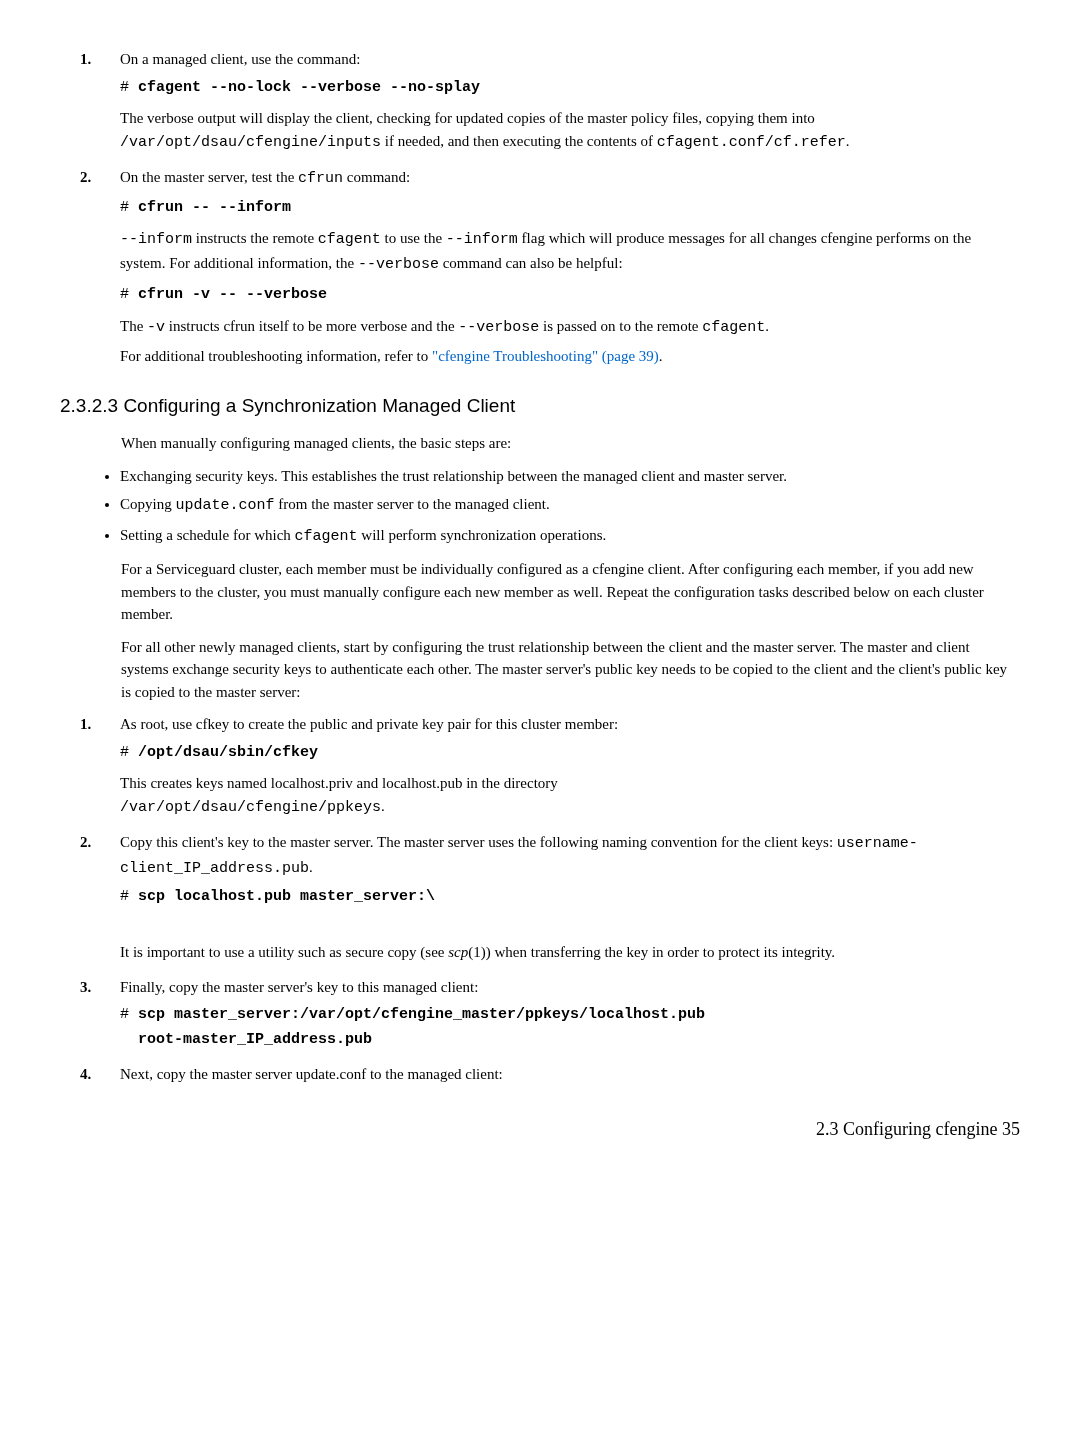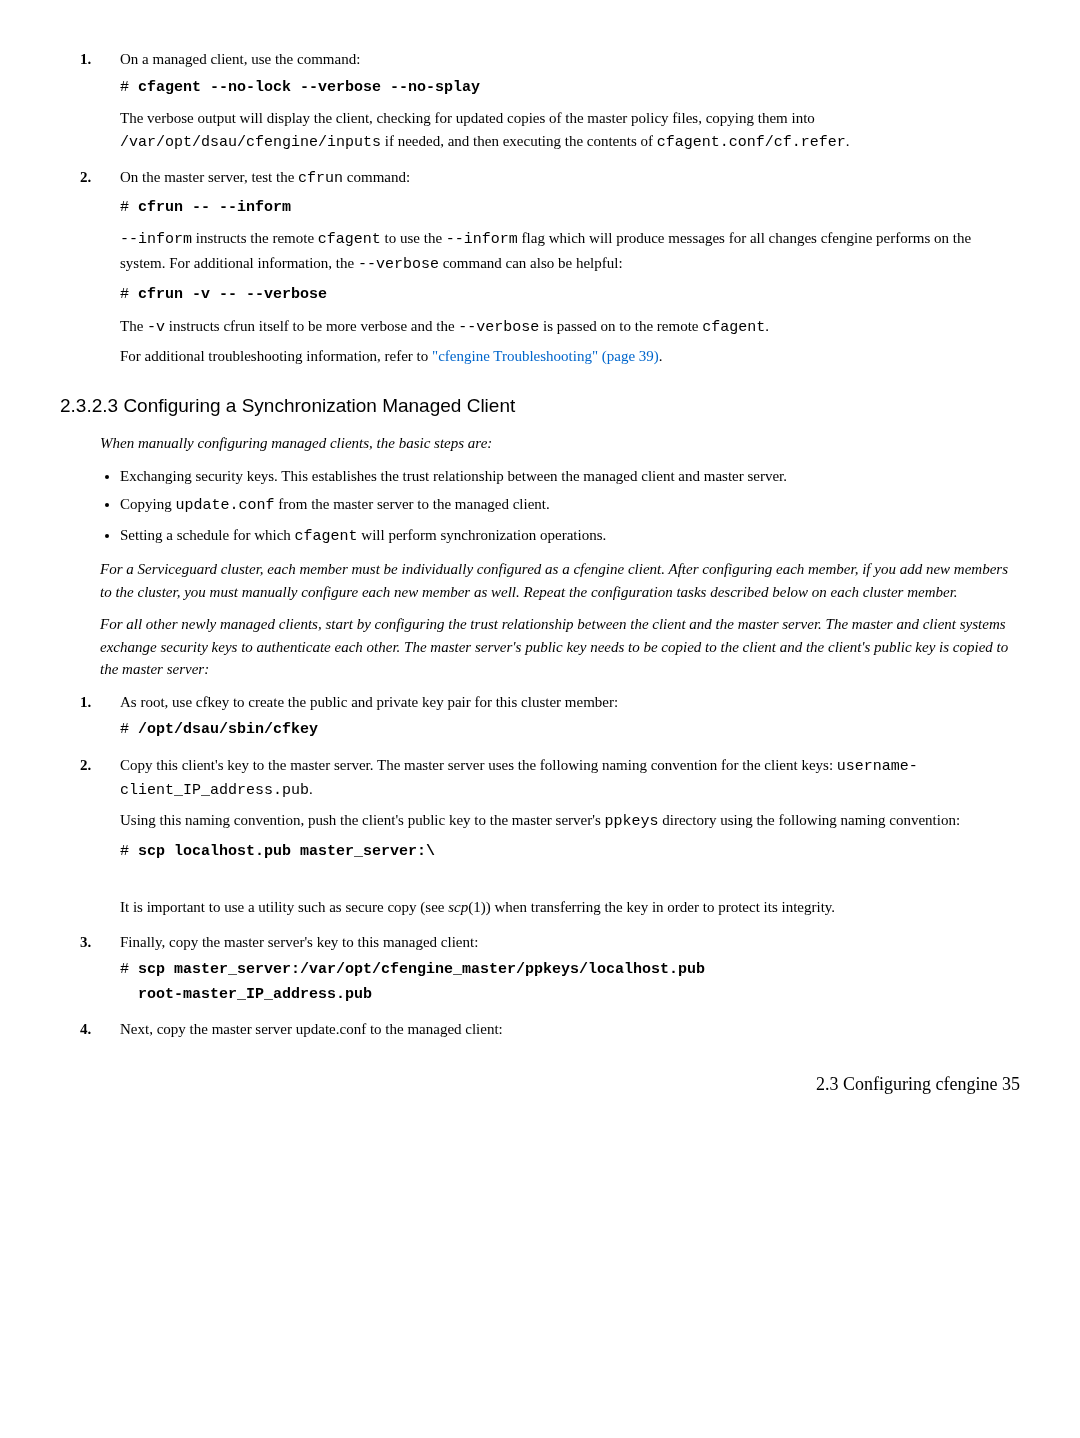--- a/index.html
+++ b/index.html
@@ -55,22 +55,21 @@
   }
   ul.bullets {
     list-style: disc;
     padding-left: 60px;
     margin: 8px 0;
   }
   ul.bullets > li {
     margin-bottom: 6px;
   }
   .body-indent {
-    margin-left: 40px;
-    font-style: italic;
+    margin-left: 61px;
   }
   .footer {
     text-align: right;
     font-size: 18px;
     margin-top: 30px;
   }
   .codeblock {
     margin: 4px 0 8px 0;
   }
 </style>
@@ -133,29 +132,30 @@
   <div class="para">For all other newly managed clients, start by configuring the trust relationship between the client and the master server. The master and client systems exchange security keys to authenticate each other. The master server's public key needs to be copied to the client and the client's public key is copied to the master server:</div>
 </div>
 
 <ol class="numlist">
   <li>
     <span class="num">1.</span>
     <div>As root, use cfkey to create the public and private key pair for this cluster member:</div>
     <div class="indent-block codeblock">
       <span class="mono"># </span><span class="mono bold">/opt/dsau/sbin/cfkey</span>
     </div>
+    <div class="indent-block">
+      <span>This creates keys named localhost.priv and localhost.pub in the directory </span><br>
+      <span class="mono">/var/opt/dsau/cfengine/ppkeys</span><span>.</span>
+    </div>
   </li>
 
   <li>
     <span class="num">2.</span>
     <div>
       <span>Copy this client's key to the master server. The master server uses the following naming convention for the client keys: </span><span class="mono">username-client_IP_address.pub</span><span>.</span>
-    </div>
-    <div class="indent-block">
-      <span>Using this naming convention, push the client's public key to the master server's </span><span class="mono">ppkeys</span><span> directory using the following naming convention:</span>
     </div>
     <div class="indent-block codeblock">
       <span class="mono"># </span><span class="mono bold">scp localhost.pub master_server:\</span><br>
       <span class="mono" style="white-space:pre">  </span>
     </div>
     <div class="indent-block">
       <span>It is important to use a utility such as  secure copy (see </span><span class="italic">scp</span><span>(1)) when transferring the key in order to protect its integrity.</span>
     </div>
   </li>
 

